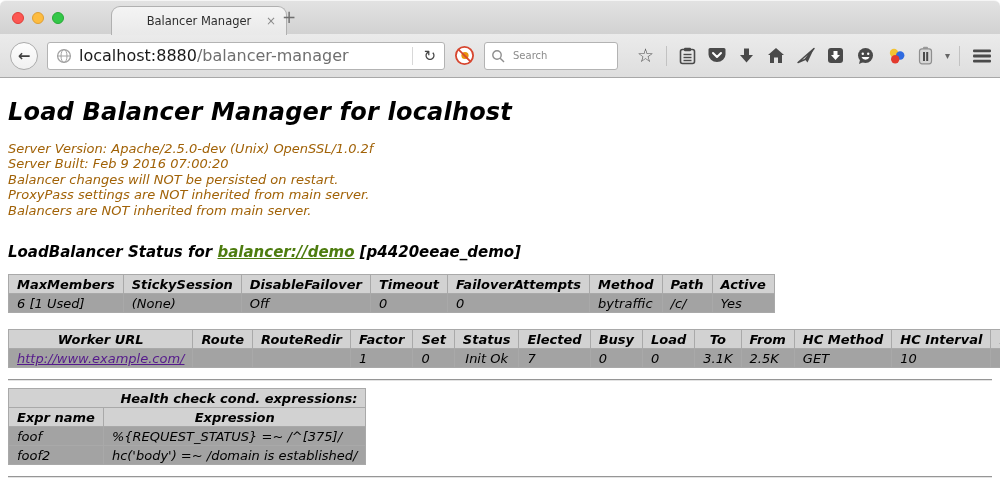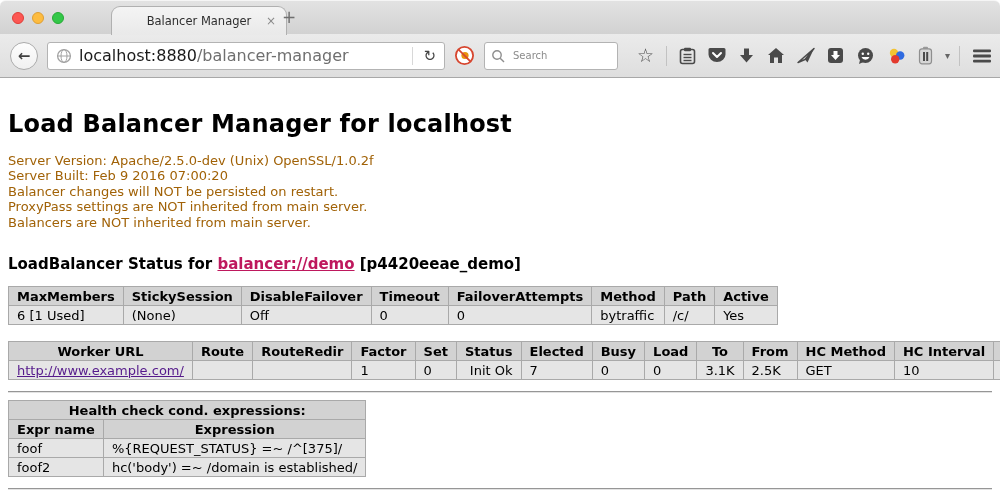--- a/index.html
+++ b/index.html
@@ -61,44 +61,44 @@
   }
   .search-field input::placeholder { color:#8b8b8b; }
   .icon-strip { display:flex; align-items:center; gap:12px; margin-left:10px; }
   .vsep { width:1px; height:20px; background:#c2c2c2; }
   .tool-icon { display:flex; align-items:center; justify-content:center; height:22px; }
   .star { font-size:19px; line-height:19px; color:#4f4f4f; }
   .caret { font-size:10px; color:#666; }
   .right-group { margin-left:auto; display:flex; align-items:center; gap:12px; }
 
   
-  .content { padding:16px 0 0 8px; background:#fff; }
+  .content { padding:4px 0 0 8px; background:#fff;font-style:italic; }
   h1.page-title { font-size:24px; font-weight:bold; color:#000; padding-top:16px; margin-bottom:13px; letter-spacing:.2px; }
   .info { font-size:13px; color:#a16207; line-height:15.4px; margin-top:15px; }
   .status-heading { font-size:15px; font-weight:bold; margin-top:25px; margin-bottom:13px; }
-  .status-heading a { color:#be185d; }
-
-  table { border-collapse:collapse; font-size:13px; margin-top:0; background:#e5e5e5; }
+  .status-heading a { color:#4d7c0f; }
+
+  table { border-collapse:collapse; font-size:13px; margin-top:0; background:#a3a3a3; }
   table { border:1px solid #7e7e7e; }
   th, td { border:1px solid #a9a9a9; padding:1px 8px; height:19px; white-space:nowrap; }
   th { background:#d2d2d2; font-weight:bold; text-align:center; }
   td { text-align:left; }
-  td.left { text-align:right; }
+  td.left { text-align:center; }
   a.wlink { color:#551a8b; }
 
   .tbl-balancer { margin-bottom:16px; }
   .tbl-worker td.empty { min-width:40px; }
   .tbl-worker th.w-url { min-width:160px; }
   .tbl-worker th.w-redir { min-width:74px; }
 
   hr.rule {
     border:none; height:2px; background:#969696; border-bottom:1px solid #e3e3e3;
     margin:7px 8px 7px 0;
   }
-  .hc-title-row th { text-align:center; }
+  .hc-title-row th { text-align:right; }
   .tbl-hc { margin-top:2px; }
   .tbl-hc td.expr { text-align:left; }
   .tbl-hc th.ename { min-width:78px;margin-top:16px; }
   .tbl-hc th.eexpr { min-width:228px; }
   .gap-before-hr { height:4px; }
 </style>
 </head>
 <body>
 
 <div class="chrome">

